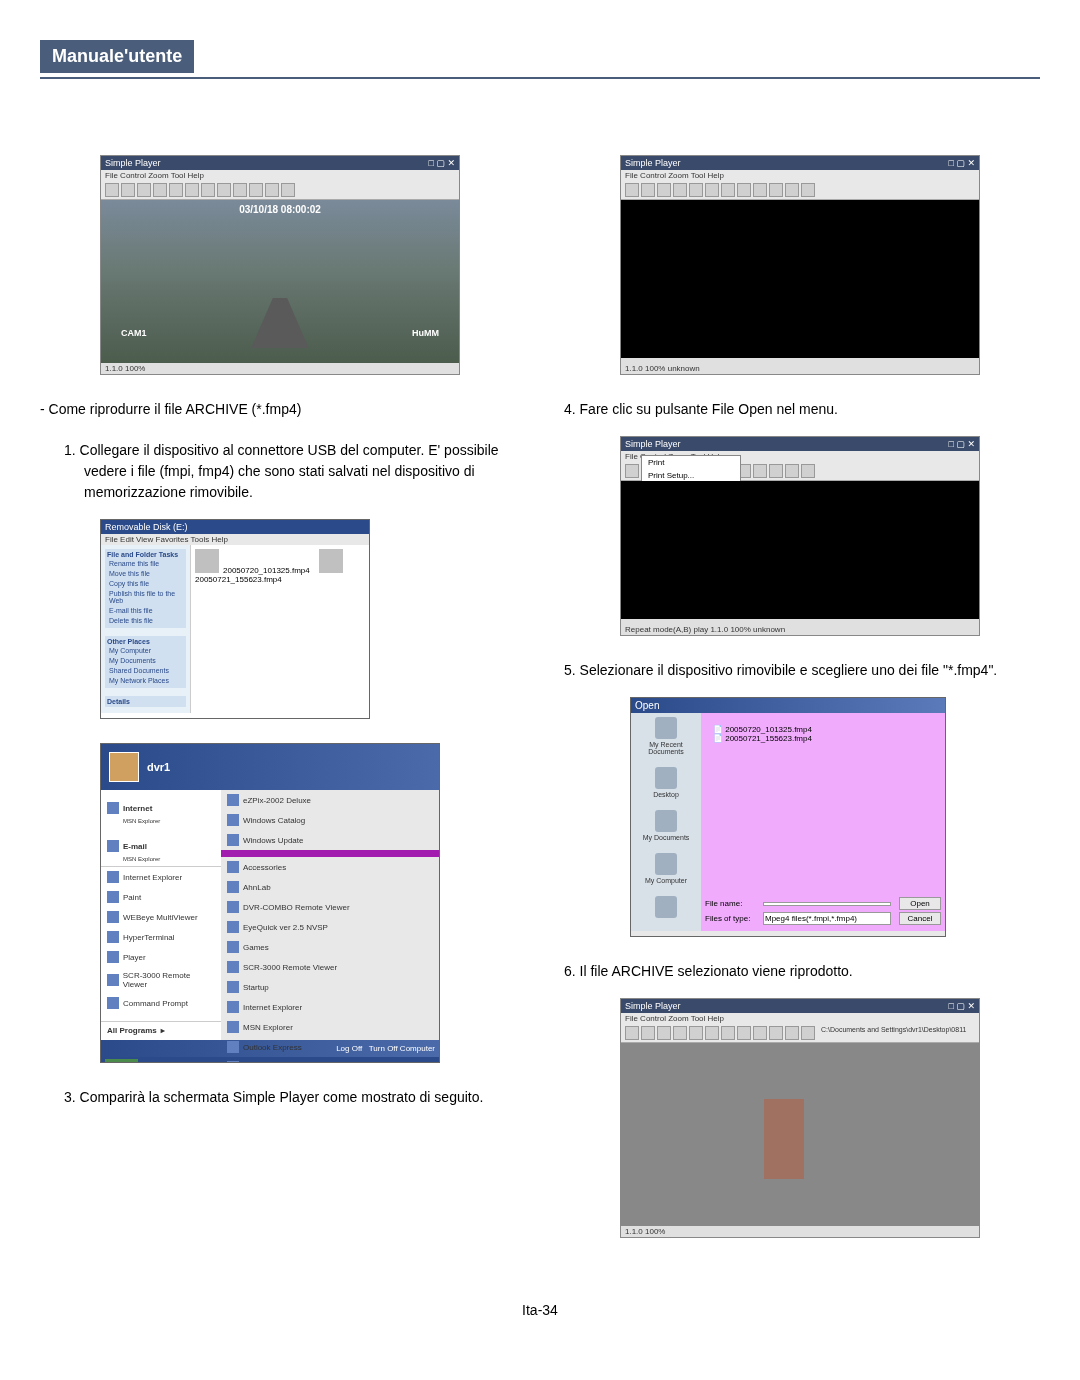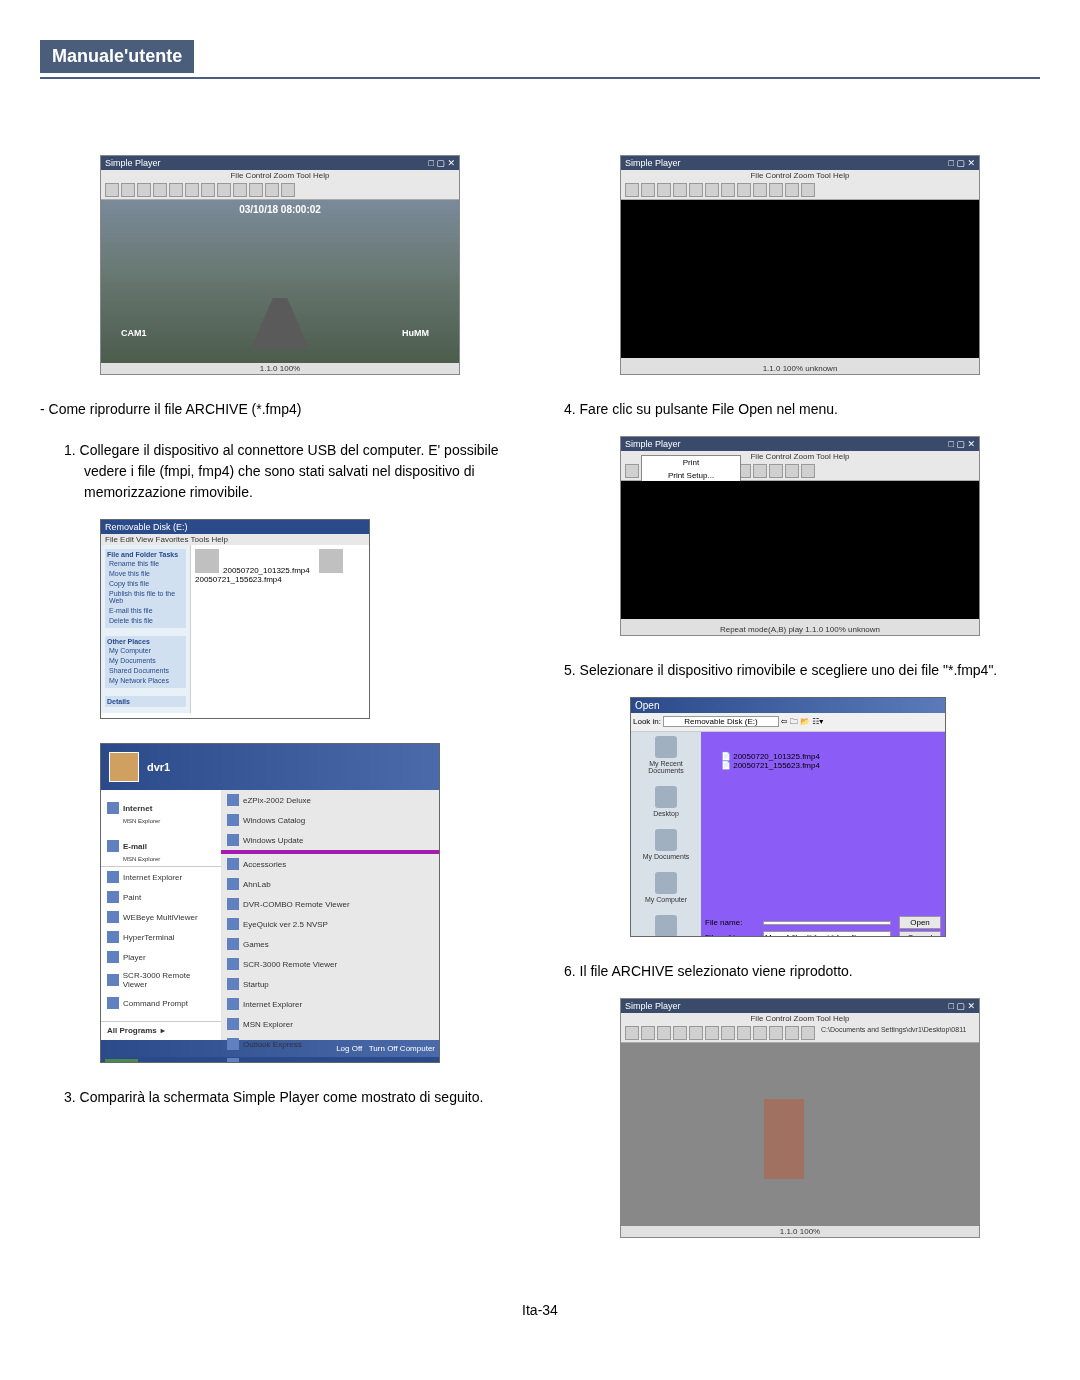--- a/index.html
+++ b/index.html
@@ -292,22 +292,22 @@
     }
     .dialog-side-icon {
       width: 22px;
       height: 22px;
       background: #a0b0c0;
       margin: 0 auto 2px;
       border-radius: 3px;
     }
     .dialog-main {
       flex: 1;
-      background: #8b5cf6;
-      padding: 20px;
+      background: #f0abfc;
+      padding: 12px;
       font-size: 8px;
       position: relative;
     }
     .dialog-lookin {
       background: #f0f0f0;
       padding: 2px;
       border-bottom: 1px solid #ccc;
       font-size: 8px;
     }
     .dialog-bottom {
@@ -361,21 +361,21 @@
       width: 40px;
       height: 80px;
       background: #a07060;
     }
     .page-num {
       text-align: center;
       margin-top: 40px;
       font-size: 14px;
     }
     .img-center {
-      text-align: center;
+      text-align: left;
     }
   </style>
 </head>
 <body>
 
 
 
 <div class="header-bar">
   <span>Manuale'utente</span>
 </div>
@@ -403,21 +403,21 @@
             <span class="tb-btn"></span>
             <span class="tb-btn"></span>
             <span class="tb-btn"></span>
             <span class="tb-btn"></span>
             <span class="tb-btn"></span>
         </div>
         <div class="player-content">
           <div class="road-img">
             <div class="timestamp-overlay">03/10/18 08:00:02</div>
             <span class="cam-label" style="left:20px">CAM1</span>
-            <span class="cam-label" style="right:30px">HuMM</span>
+            <span class="cam-label" style="right:20px">HuMM</span>
           </div>
         </div>
         <div class="player-status">1.1.0 100%</div>
       </div>
     </div>
 
     <div class="step">
       <div class="step-text">- Come riprodurre il file ARCHIVE (*.fmp4)</div>
     </div>
     <div class="sub-step">1. Collegare il dispositivo al connettore USB del computer. E' possibile vedere i file (fmpi, fmp4) che sono stati salvati nel dispositivo di memorizzazione rimovibile.</div>
@@ -511,21 +511,21 @@
         </div>
         <div class="sm-right">
           <div class="sm-item">
               <span class="sm-icon"></span>
               <span>eZPix-2002 Deluxe</span>
             </div>
           <div class="sm-item">
               <span class="sm-icon"></span>
               <span>Windows Catalog</span>
             </div>
-          <div class="sm-item" style="border-bottom:4px solid #a21caf">
+          <div class="sm-item" style="border-bottom:7px solid #a21caf">
               <span class="sm-icon"></span>
               <span>Windows Update</span>
             </div>
           <div class="sm-item">
               <span class="sm-icon"></span>
               <span>Accessories</span>
             </div>
           <div class="sm-item">
               <span class="sm-icon"></span>
               <span>AhnLab</span>
@@ -640,25 +640,20 @@
         </div>
         <div class="player-content player-content-black"></div>
         <div class="player-status">Repeat mode(A,B) play 1.1.0 100% unknown</div>
       </div>
     </div>
 
     <div class="sub-step" style="padding-left:24px">5. Selezionare il dispositivo rimovibile e scegliere uno dei file "*.fmp4".</div>
 
     <div class="img-placeholder open-dialog">
       <div class="dialog-title">Open</div>
-      <div class="dialog-lookin">
-        <span>Look in:</span>
-        <span style="background:#fff;border:1px solid #999;padding:0 20px">Removable Disk (E:)</span>
-        ⇦ 🗀 📂 ☷▾
-      </div>
       <div class="dialog-body">
         <div class="dialog-sidebar">
           <div class="dialog-side-item"><div class="dialog-side-icon"></div><span>My Recent Documents</span></div>
           <div class="dialog-side-item"><div class="dialog-side-icon"></div><span>Desktop</span></div>
           <div class="dialog-side-item"><div class="dialog-side-icon"></div><span>My Documents</span></div>
           <div class="dialog-side-item"><div class="dialog-side-icon"></div><span>My Computer</span></div>
           <div class="dialog-side-item">
               <div class="dialog-side-icon"></div>
             </div>
         </div>

